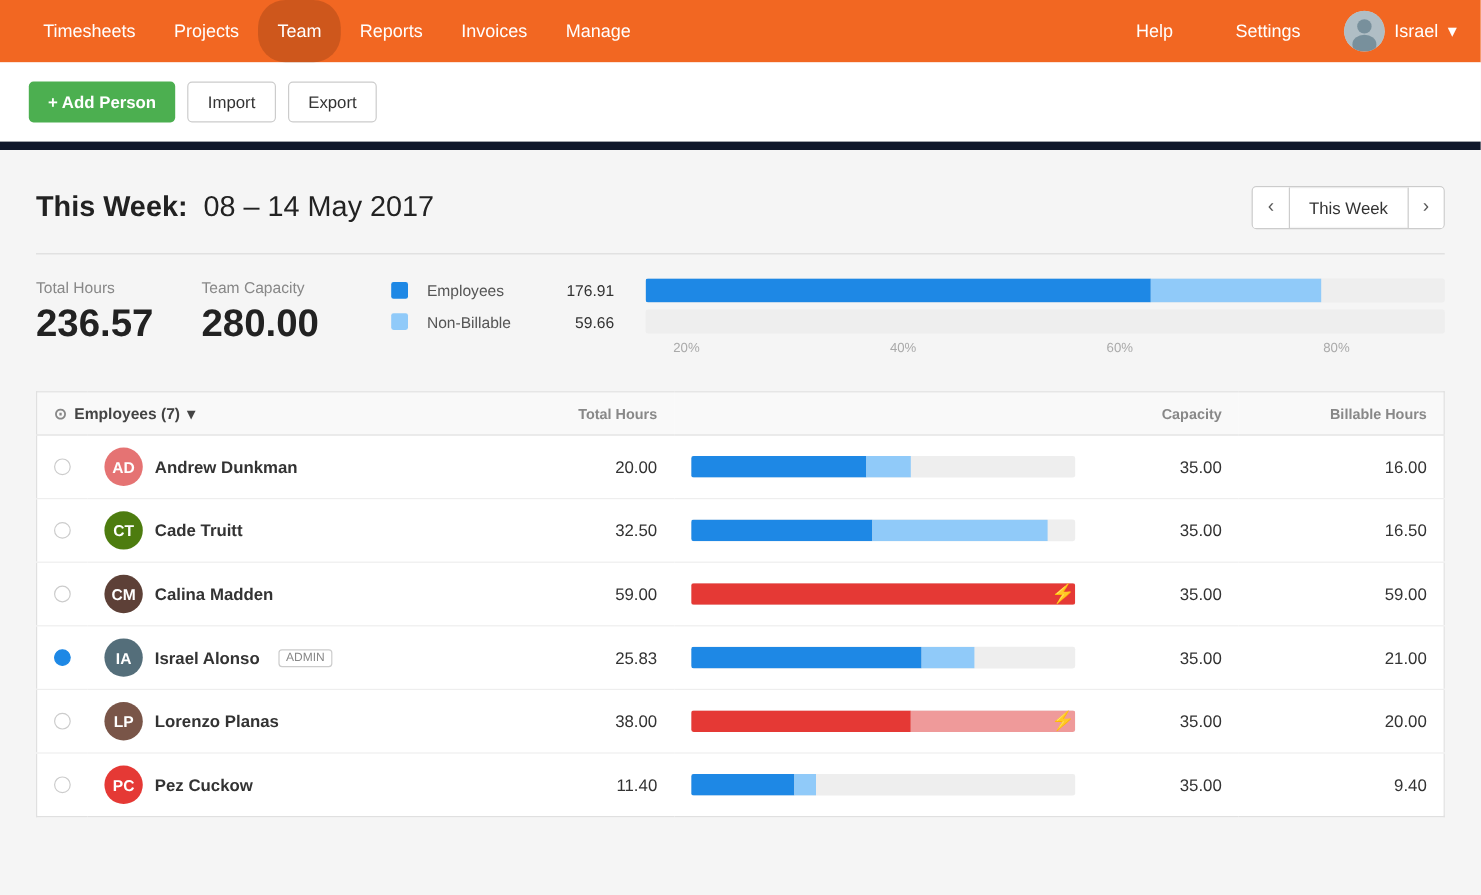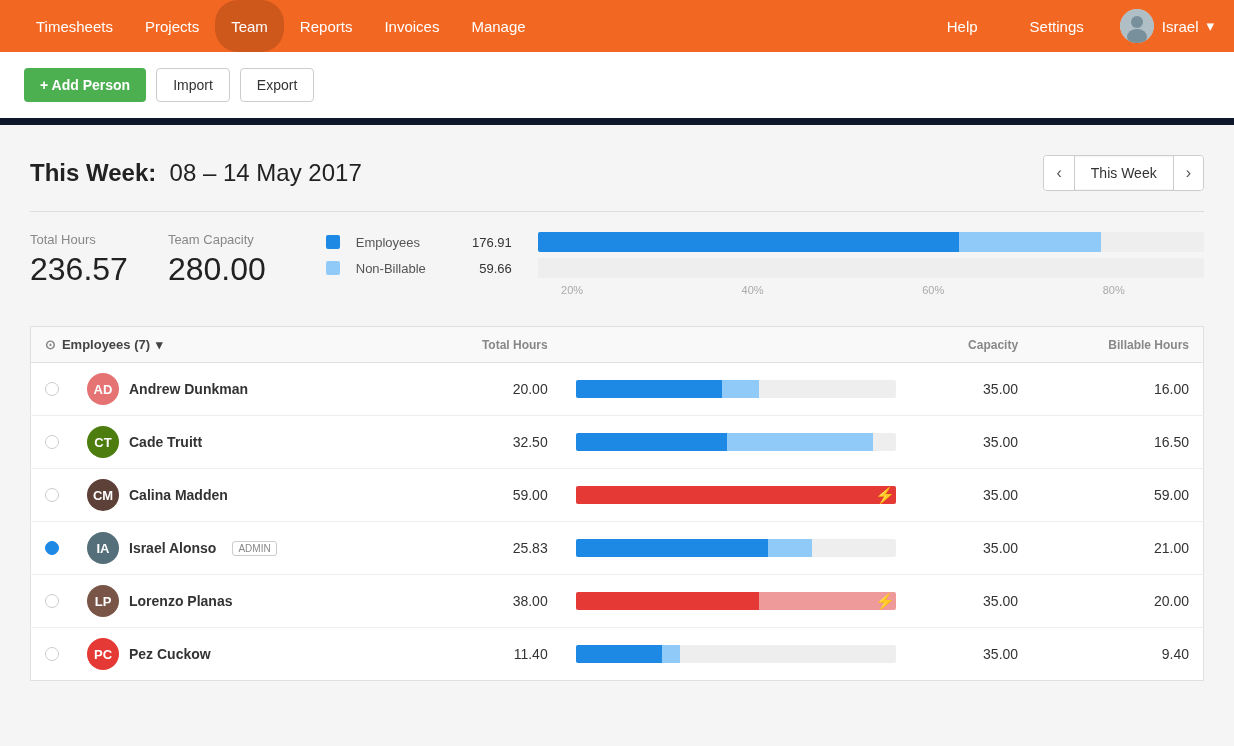--- a/index.html
+++ b/index.html
@@ -120,21 +120,21 @@
 
     
     .stats-row {
       display: flex;
       align-items: flex-start;
       gap: 40px;
       margin-bottom: 30px;
     }
     .stat-block { }
     .stat-label { font-size: 13px; color: #888; margin-bottom: 4px; }
-    .stat-value { font-size: 32px; font-weight: 400; color: #222; }
+    .stat-value { font-size: 32px; font-weight: 700; color: #222; }
 
     
     .chart-area {
       flex: 1;
       margin-left: 20px;
     }
     .chart-legend-row {
       display: flex;
       align-items: center;
       gap: 16px;

